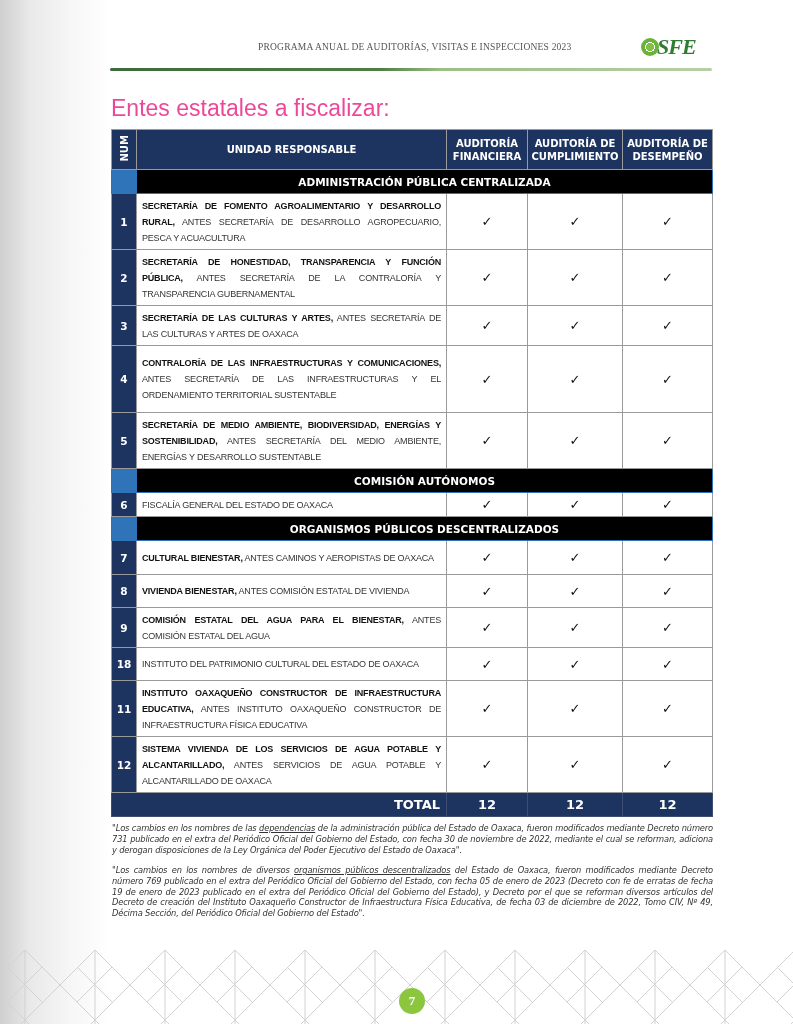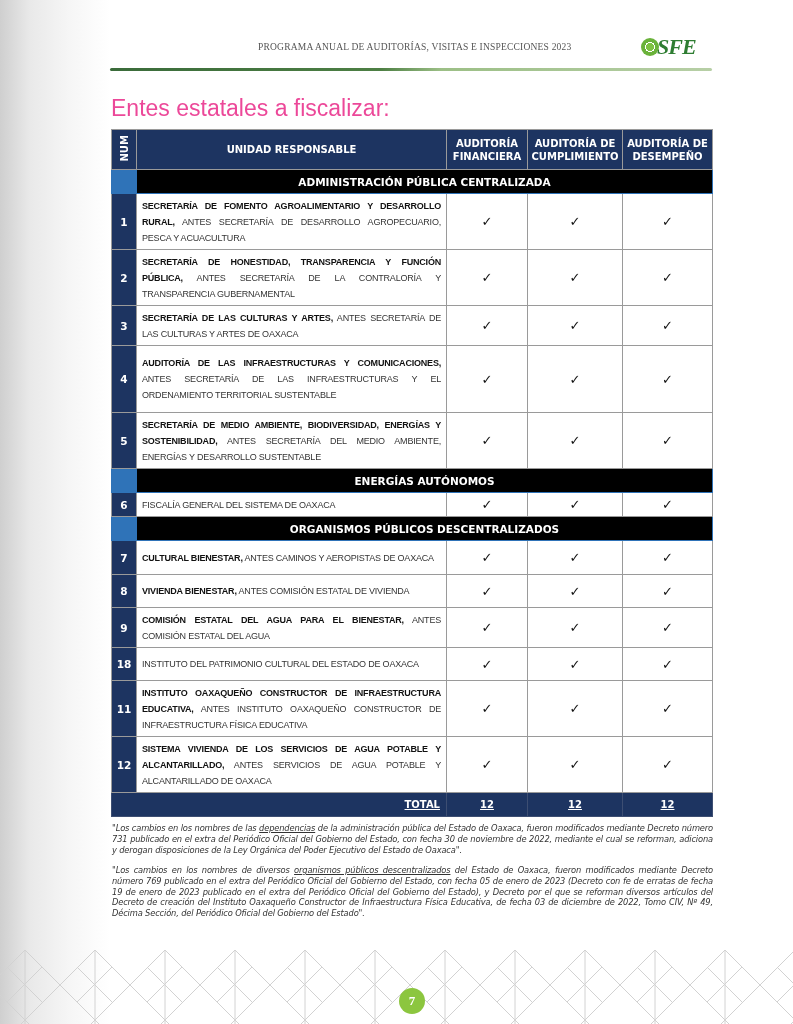--- a/index.html
+++ b/index.html
@@ -70,21 +70,21 @@
   td.unit {
     background: #fff; color: #333; font-size: 9px; line-height: 16px;
     padding: 3px 5px 3px 5px; text-align: justify; letter-spacing: -0.2px;
     font-family: "Liberation Sans", sans-serif; font-stretch: condensed;
   }
   td.unit b { color: #111; font-weight: bold; }
   td.chk {
     background: #fff; text-align: center; font-size: 13px; color: #111; font-weight: bold;
   }
   tr.total td {
-    background: #1d3461; color: #fff; font-weight: bold; font-size: 10px; height: 24px; border-color: #3d4e72; text-decoration: underline;
+    background: #1d3461; color: #fff; font-weight: bold; font-size: 13px; height: 24px; border-color: #3d4e72;
   }
   tr.total td.total-label { text-align: right; padding-right: 6px; }
   tr.total td.total-val { text-align: center; }
 
   
   .note {
     position: absolute; left: 112px; width: 601px;
     font-family: "DejaVu Sans", sans-serif; font-style: italic; font-size: 8.3px; line-height: 10.8px;
     color: #333; text-align: justify; letter-spacing: -0.15px;
   }
@@ -154,39 +154,39 @@
         </tr>
         <tr style="height: 40px;">
           <td class="num">3</td>
           <td class="unit"><b>SECRETARÍA DE LAS CULTURAS Y ARTES,</b><span> ANTES SECRETARÍA DE LAS CULTURAS Y ARTES DE OAXACA</span></td>
           <td class="chk">✓</td>
           <td class="chk">✓</td>
           <td class="chk">✓</td>
         </tr>
         <tr style="height: 67px;">
           <td class="num">4</td>
-          <td class="unit"><b>AUDITORÍA DE LAS INFRAESTRUCTURAS Y COMUNICACIONES,</b><span> ANTES SECRETARÍA DE LAS INFRAESTRUCTURAS Y EL ORDENAMIENTO TERRITORIAL SUSTENTABLE</span></td>
+          <td class="unit"><b>CONTRALORÍA DE LAS INFRAESTRUCTURAS Y COMUNICACIONES,</b><span> ANTES SECRETARÍA DE LAS INFRAESTRUCTURAS Y EL ORDENAMIENTO TERRITORIAL SUSTENTABLE</span></td>
           <td class="chk">✓</td>
           <td class="chk">✓</td>
           <td class="chk">✓</td>
         </tr>
         <tr style="height: 56px;">
           <td class="num">5</td>
           <td class="unit"><b>SECRETARÍA DE MEDIO AMBIENTE, BIODIVERSIDAD, ENERGÍAS Y SOSTENIBILIDAD,</b><span> ANTES SECRETARÍA DEL MEDIO AMBIENTE, ENERGÍAS Y DESARROLLO SUSTENTABLE</span></td>
           <td class="chk">✓</td>
           <td class="chk">✓</td>
           <td class="chk">✓</td>
         </tr>
         <tr class="group">
           <td class="gnum"></td>
-          <td colspan="4">ENERGÍAS AUTÓNOMOS</td>
+          <td colspan="4">COMISIÓN AUTÓNOMOS</td>
         </tr>
         <tr style="height: 24px;">
           <td class="num">6</td>
-          <td class="unit"><b></b><span>FISCALÍA GENERAL DEL SISTEMA DE OAXACA</span></td>
+          <td class="unit"><b></b><span>FISCALÍA GENERAL DEL ESTADO DE OAXACA</span></td>
           <td class="chk">✓</td>
           <td class="chk">✓</td>
           <td class="chk">✓</td>
         </tr>
         <tr class="group">
           <td class="gnum"></td>
           <td colspan="4">ORGANISMOS PÚBLICOS DESCENTRALIZADOS</td>
         </tr>
         <tr style="height: 34px;">
           <td class="num">7</td>

